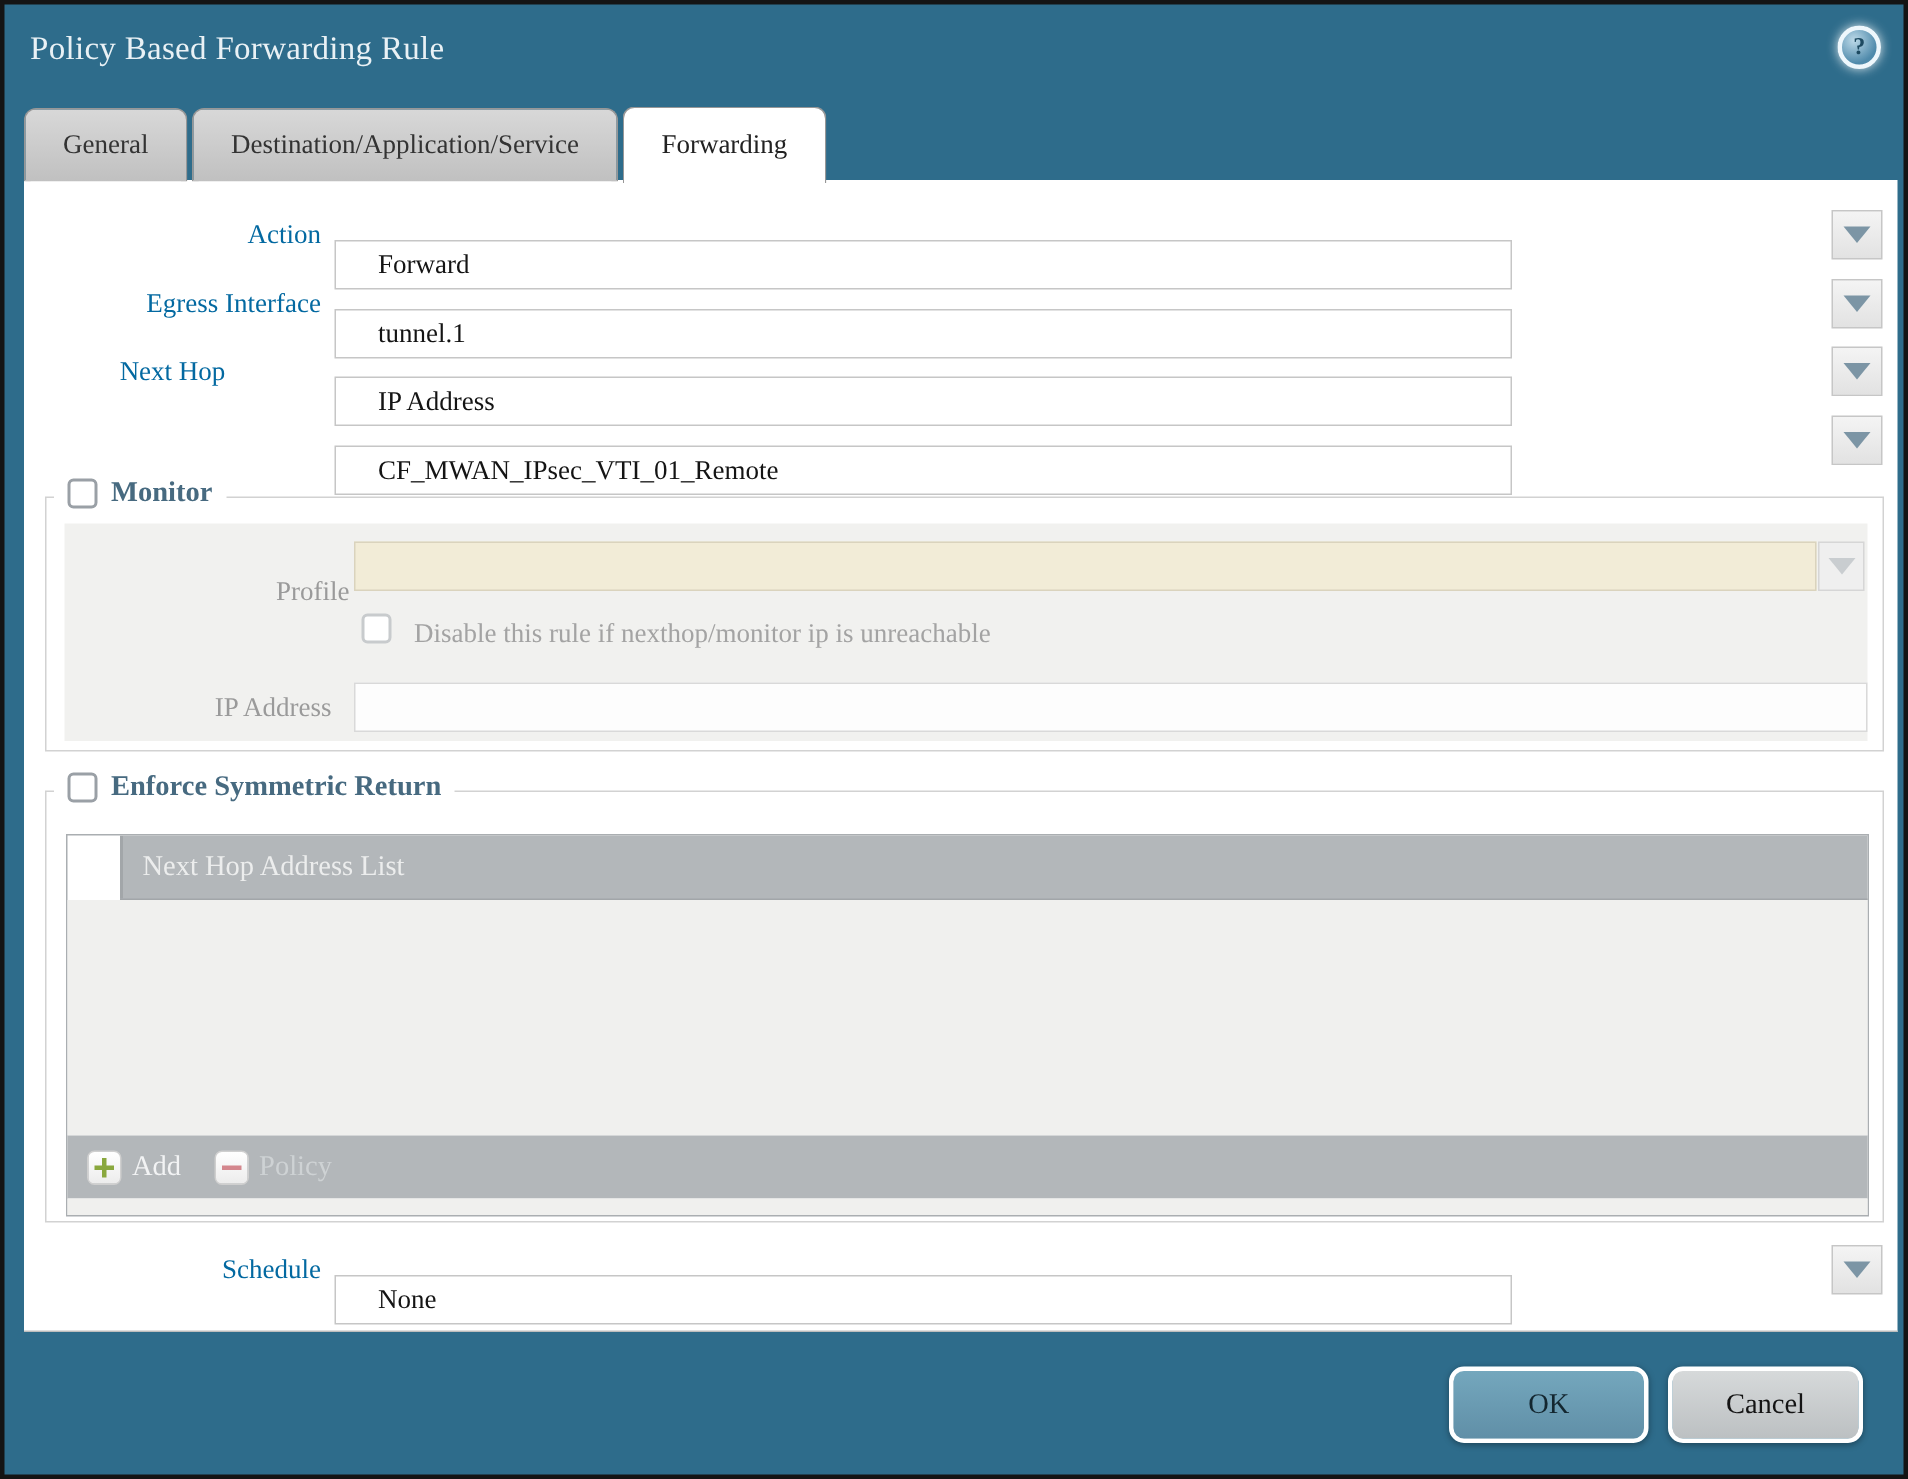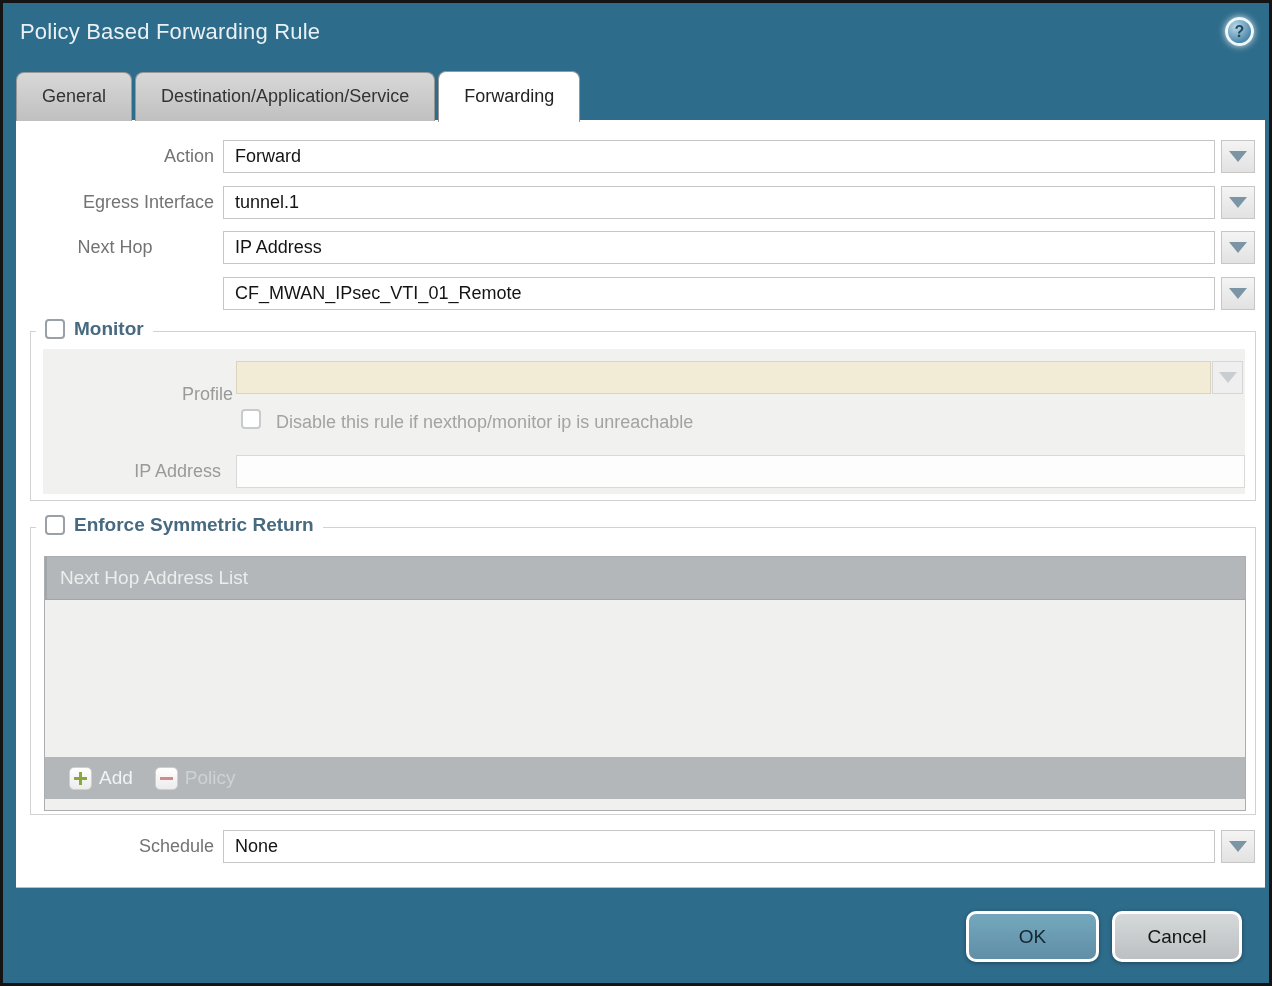--- a/index.html
+++ b/index.html
@@ -1,15 +1,15 @@
 <!DOCTYPE html>
 <html><head>
 <meta charset="utf-8">
 <style>
-  * { margin:0; padding:0; box-sizing:border-box; }
+  * { margin:0; padding:0; box-sizing:border-box;font-family:Liberation Serif, serif; }
   html,body { background:#222; }
   body { font-family:"Liberation Sans", sans-serif; }
 
   .dialog {
     position:relative; width:1272px; height:986px;
     background:#2e6c8b; border:3px solid #141414; overflow:hidden;
   }
 
   
   .title { position:absolute; left:17px; top:16px; font-size:22px; color:#e9f1f5; letter-spacing:0.2px; }
@@ -30,25 +30,25 @@
     font-size:18px; color:#333; cursor:pointer; white-space:nowrap;
   }
   .tab.active { background:#fff; height:51px; color:#222; }
 
   
   .panel {
     position:absolute; left:13px; top:117px; width:1249px; height:768px;
     background:#fff; z-index:2; border-bottom:1px solid #bdbdbd;
   }
 
-  .flabel { position:absolute; width:198px; text-align:right; font-size:18px; color:#737373; line-height:33px; }
+  .flabel { position:absolute; width:198px; text-align:right; font-size:18px; color:#0369a1; line-height:33px; }
   .field {
-    position:absolute; left:207px; width:992px; height:33px;
+    position:absolute; left:207px; width:785px; height:33px;
     border:1px solid #c6c6c6; background:#fff; font-size:18px; color:#141414;
-    display:flex; align-items:center; padding:0 11px; overflow:hidden; white-space:nowrap;
+    display:flex; align-items:center; padding:0 28px; overflow:hidden; white-space:nowrap;margin-top:20px;
   }
   .dd {
     position:absolute; left:1205px; width:34px; height:33px;
     background:linear-gradient(#f4f4f4,#e2e2e2); border:1px solid #c6c6c6;
     display:flex; align-items:center; justify-content:center; cursor:pointer;
   }
   .arrow { width:0; height:0; border-left:9px solid transparent; border-right:9px solid transparent; border-top:11px solid #7c95a5; }
   .dd.disabled { background:#efefef; border-color:#d6d6d6; cursor:default; }
   .dd.disabled .arrow { border-top-color:#c9cdd0; }
 
@@ -81,24 +81,24 @@
   .mon-field-ip {
     position:absolute; left:205px; top:123px; width:1009px; height:33px;
     background:#fdfdfd; border:1px solid #d9d9d9;
   }
 
   
   .nh-table { position:absolute; left:13px; top:28px; width:1202px; border:1px solid #aaaeb1; }
   .nh-head {
     height:43px; background:#b3b7ba; border-bottom:1px solid #a2a6a9;
     display:flex; align-items:center; padding-left:15px;
-    font-size:19px; color:#eceded; box-shadow:inset 2px 0 0 #a2a6a9;
+    font-size:19px; color:#eceded; box-shadow:inset 2px 0 0 #a2a6a9;margin-left:35px;
   }
   .nh-body { height:157px; background:#f0f0ee; }
-  .nh-foot { height:42px; background:#b3b7ba; display:flex; align-items:center; padding-left:24px; gap:22px; }
+  .nh-foot { height:42px; background:#b3b7ba; display:flex; align-items:center; padding-left:13px; gap:22px; }
   .nh-strip { height:11px; background:#f0f0ee; }
   .tbtn { display:flex; align-items:center; gap:7px; cursor:pointer; }
   .tbtn.disabled { cursor:default; }
   .tbtn .ic {
     width:23px; height:23px; border-radius:5px; background:linear-gradient(#ffffff,#ececec);
     border:1px solid #cfcfcf; position:relative; flex:none;
   }
   .ic-plus::before, .ic-plus::after { content:""; position:absolute; background:#8aa83e; }
   .ic-plus::before { left:4px; top:9px; width:13px; height:3px; }
   .ic-plus::after  { left:9px; top:4px; width:3px; height:13px; }

